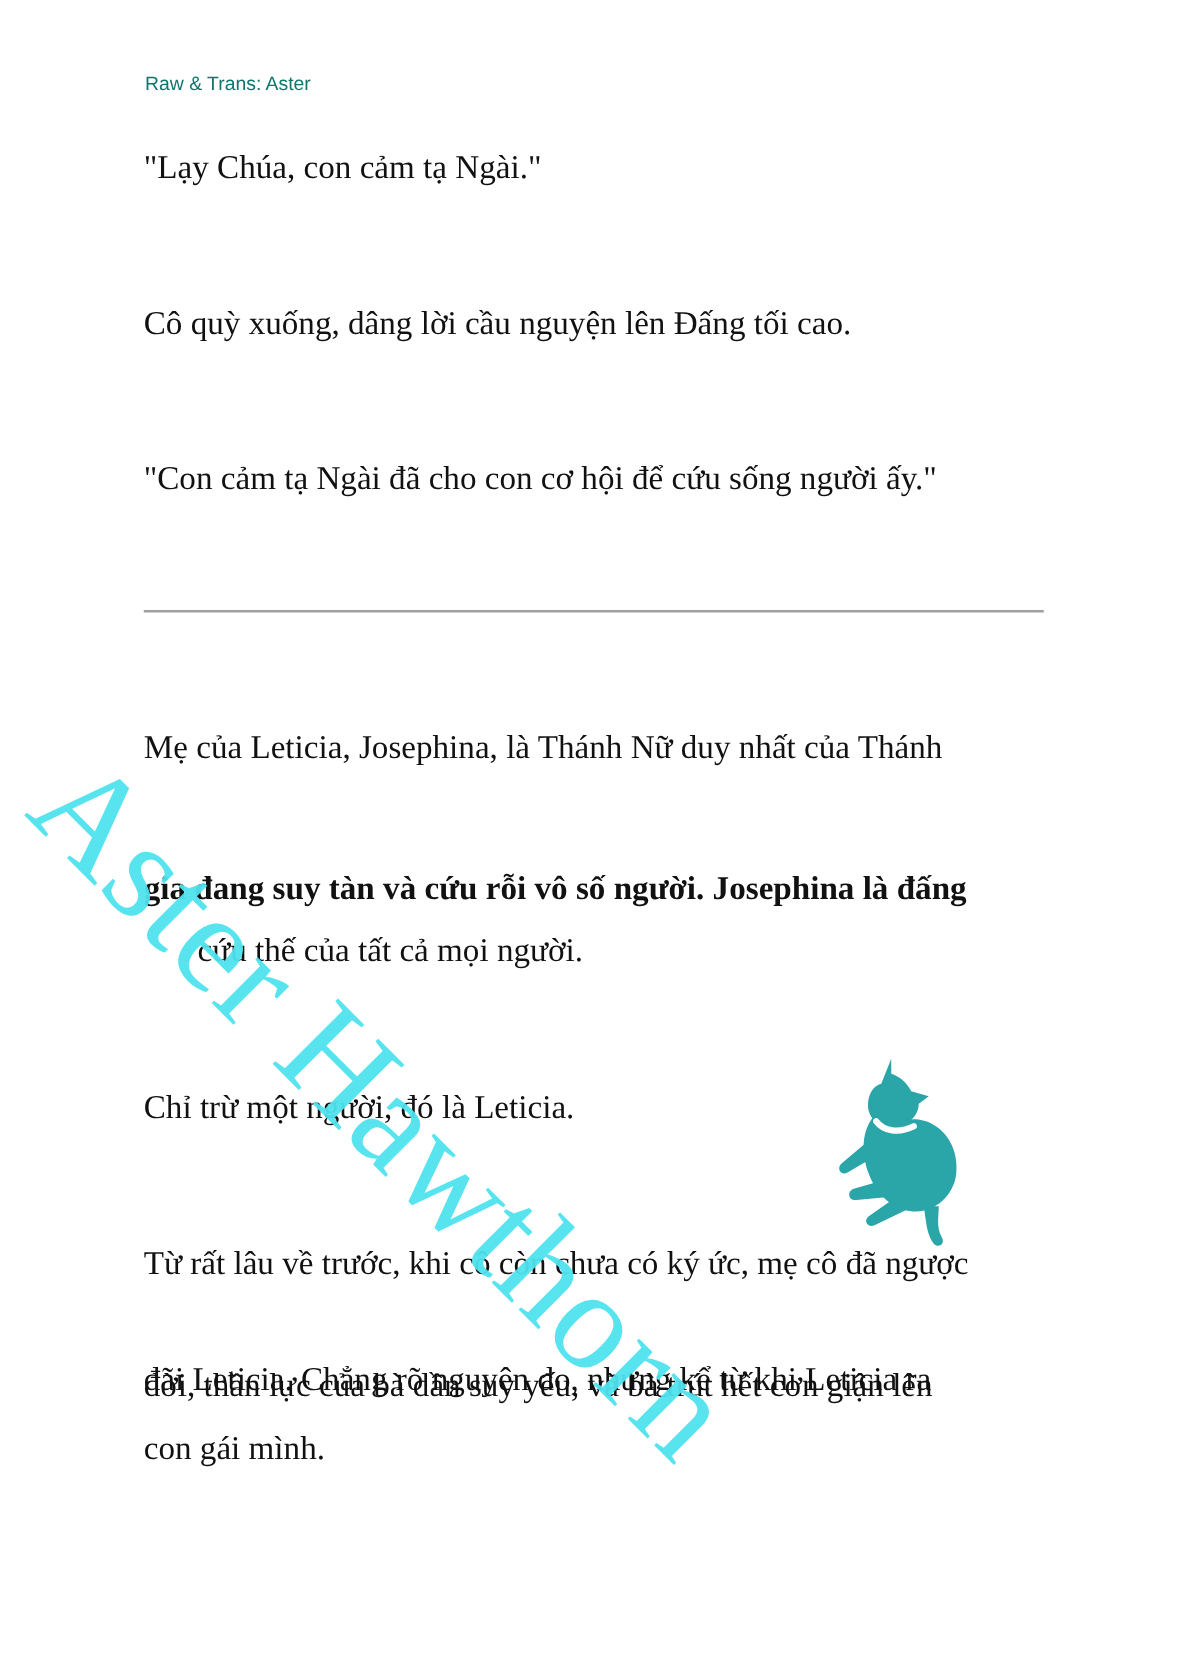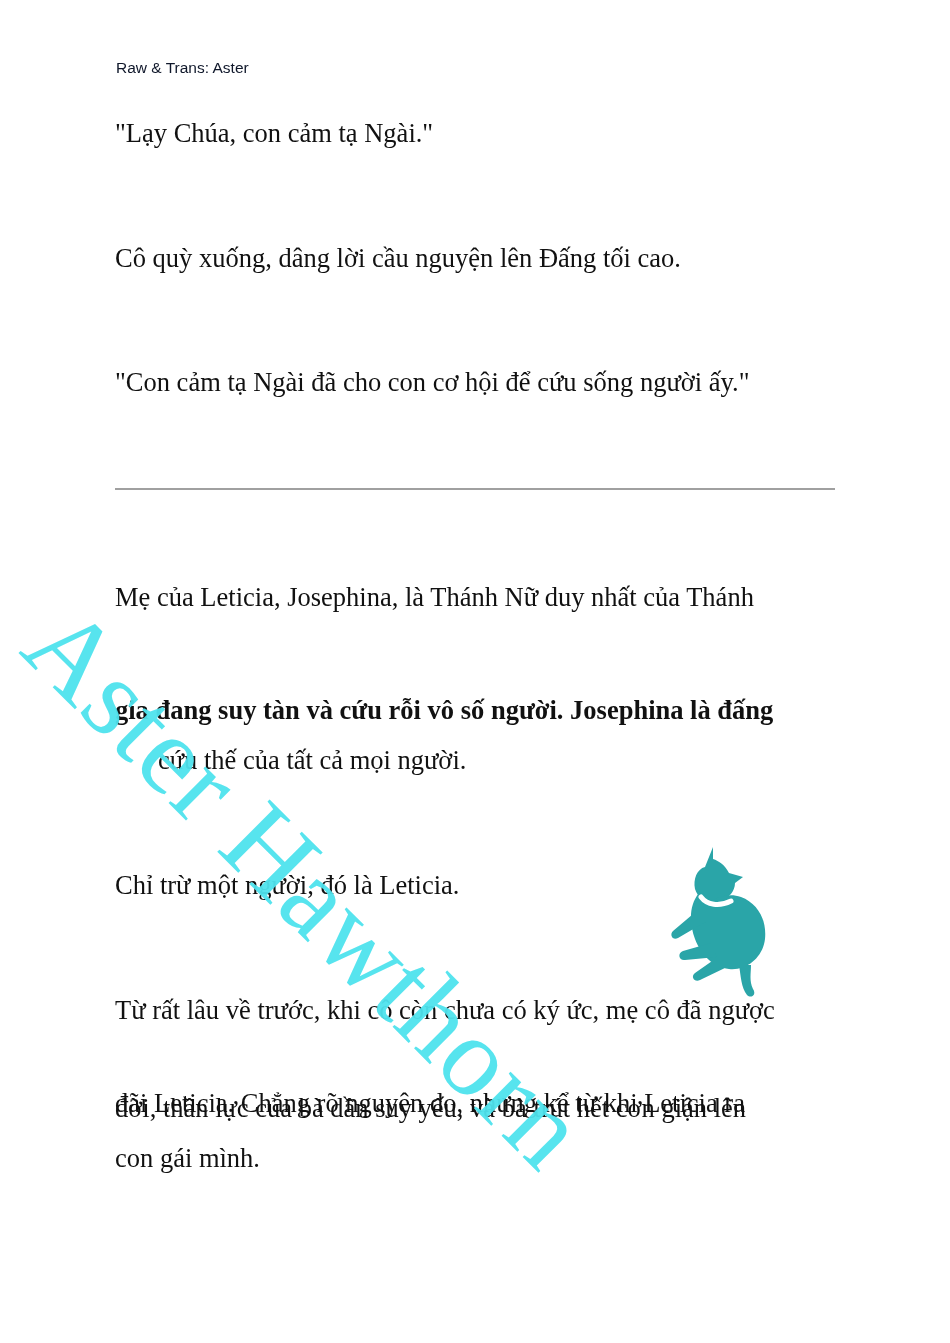--- a/index.html
+++ b/index.html
@@ -19,21 +19,21 @@
       width: 950px;
       height: 1343px;
       background: #ffffff;
     }
     .header {
       position: absolute;
       left: 116px;
       top: 59px;
       font-family: "Liberation Sans", sans-serif;
       font-size: 15.5px;
-      color: #0f172a;
+      color: #0f766e;
       white-space: nowrap;
     }
     .line {
       position: absolute;
       left: 115px;
       font-family: "Liberation Serif", serif;
       font-size: 26.5px;
       color: #111111;
       white-space: nowrap;
       line-height: 30px;

